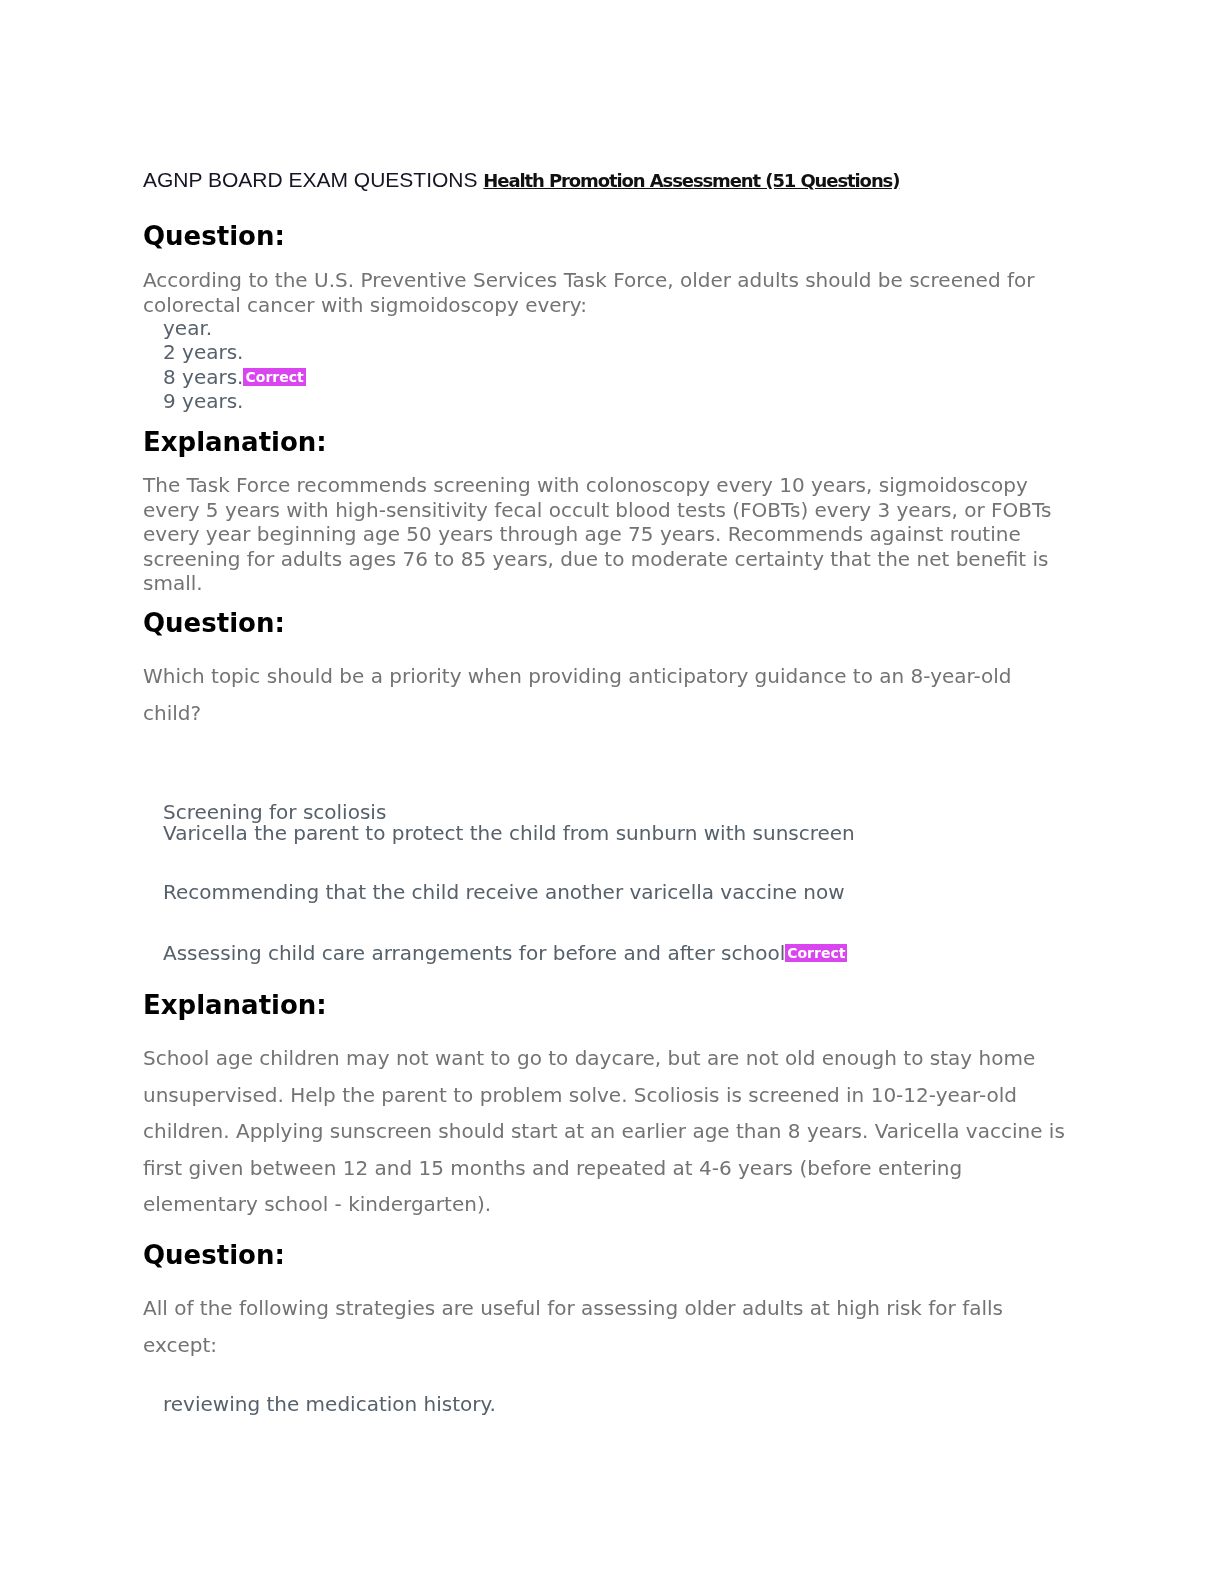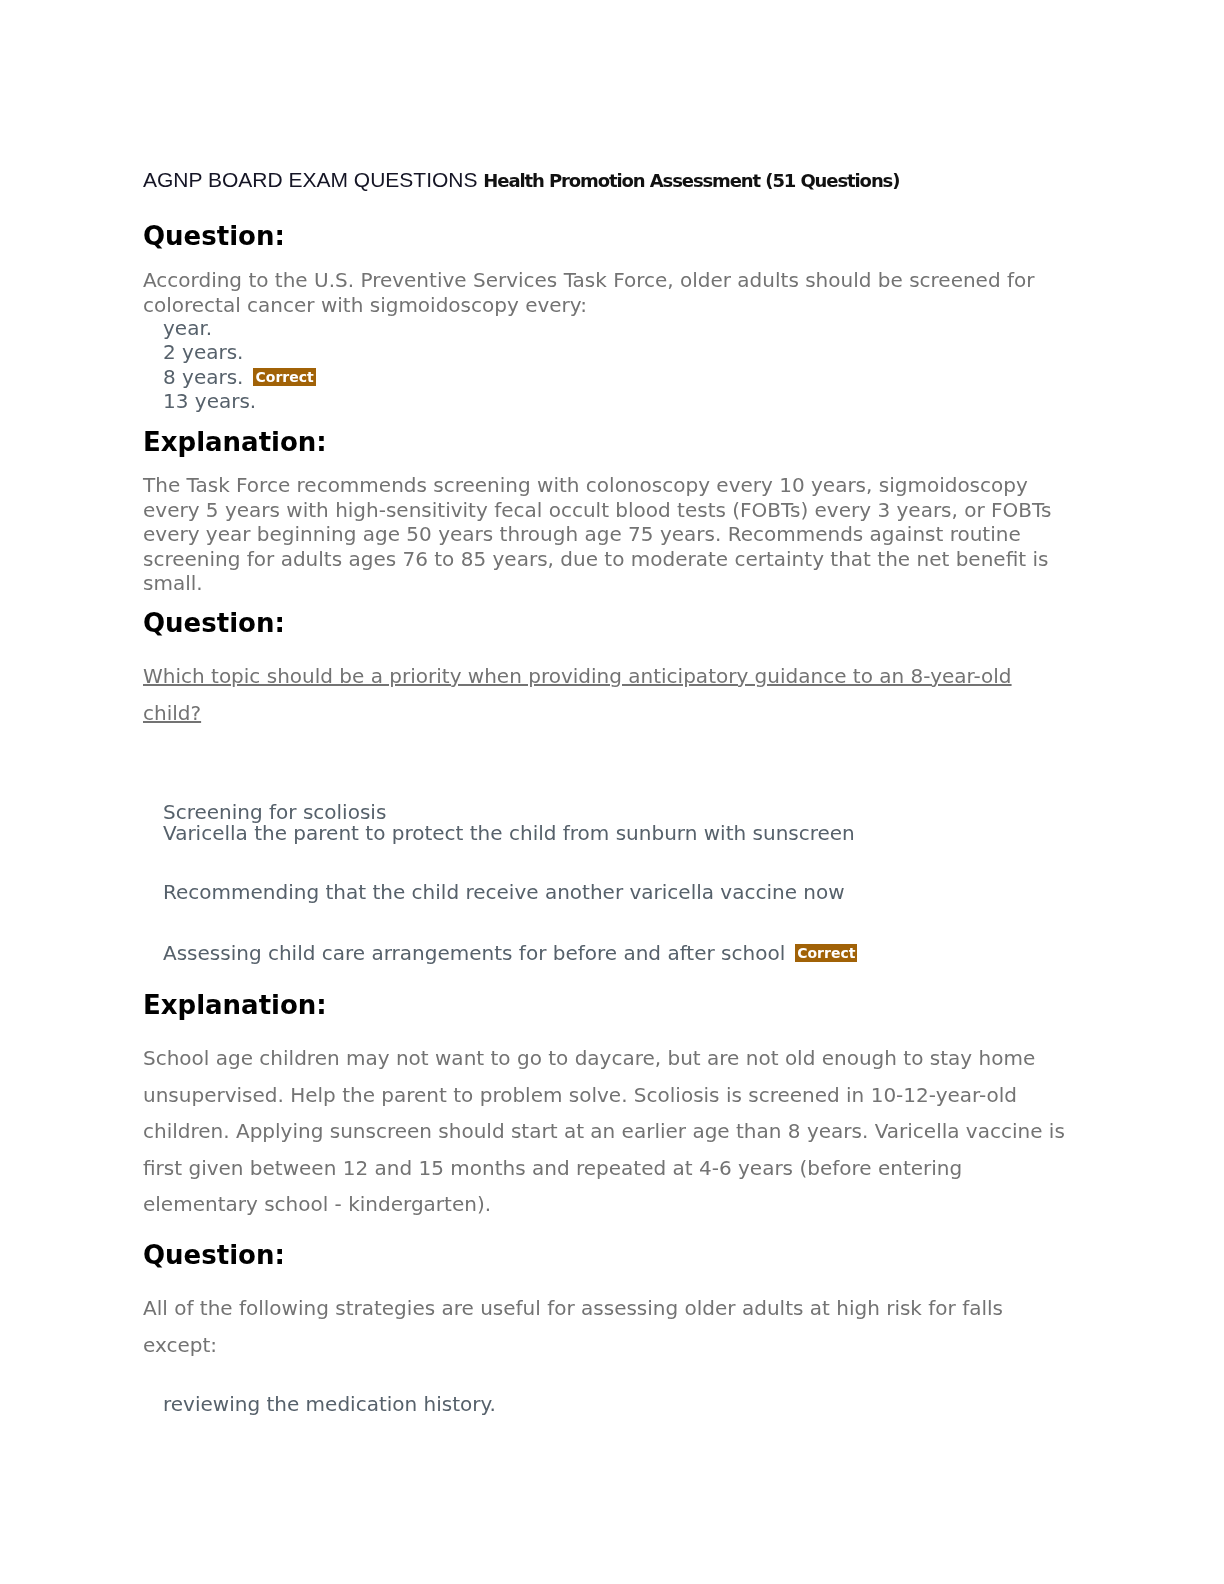--- a/index.html
+++ b/index.html
@@ -4,64 +4,64 @@
 <style>
   html, body { margin: 0; padding: 0; background: #ffffff; }
   body { width: 1224px; height: 1584px; position: relative; overflow: hidden; }
   .page { position: absolute; left: 143px; top: 0; width: 930px; }
   .title {
     position: absolute; top: 168px; left: 0; white-space: nowrap;
     font-family: "Liberation Sans", sans-serif; font-size: 21px; color: #151525;
   }
   .title .sub {
     font-family: "DejaVu Sans", sans-serif; font-weight: bold; font-size: 18px;
-    color: #111; letter-spacing: -1.1px;
+    text-decoration: underline; color: #111; letter-spacing: -1.1px;
   }
   .h {
     position: absolute; left: 0; font-family: "DejaVu Sans", sans-serif;
     font-weight: bold; font-size: 26px; color: #000000; margin: 0;
   }
   .txt {
     position: absolute; left: 0; font-family: "DejaVu Sans", sans-serif;
     font-size: 20px; color: #737373; width: 930px;
   }
   .tight { line-height: 24.5px; }
   .loose { line-height: 36.5px; }
   .opt {
     position: absolute; left: 20px; font-family: "DejaVu Sans", sans-serif;
     font-size: 20px; color: #56616b; white-space: nowrap; line-height: 24px;
   }
   .badge {
-    display: inline-block; background: #a16207; color: #ffffff;
+    display: inline-block; background: #d946ef; color: #ffffff;
     font-family: "DejaVu Sans", sans-serif; font-weight: bold; font-size: 14px;
-    line-height: 18px; padding: 0 2px; margin-left: 10px; vertical-align: 2px; text-align: center;
+    line-height: 18px; padding: 0 2px; vertical-align: 2px; text-align: center;
   }
 </style>
 </head>
 <body>
 
 <div class="page">
 
   <div class="title">
     <span>AGNP BOARD EXAM QUESTIONS</span>
     <span class="sub">Health Promotion Assessment (51 Questions)</span>
   </div>
 
   <h2 class="h" style="top:221px;">Question:</h2>
   <div class="txt tight" style="top:268px; width:900px;">According to the U.S. Preventive Services Task Force, older adults should be screened for colorectal cancer with sigmoidoscopy every:</div>
   <div class="opt" style="top:316px;"><span>year.</span></div>
   <div class="opt" style="top:340px;"><span>2 years.</span></div>
   <div class="opt" style="top:365px;"><span>8 years.</span><span class="badge">Correct</span></div>
-  <div class="opt" style="top:389px;"><span>13 years.</span></div>
+  <div class="opt" style="top:389px;"><span>9 years.</span></div>
 
   <h2 class="h" style="top:427px;">Explanation:</h2>
   <div class="txt tight" style="top:473px;">The Task Force recommends screening with colonoscopy every 10 years, sigmoidoscopy every 5 years with high-sensitivity fecal occult blood tests (FOBTs) every 3 years, or FOBTs every year beginning age 50 years through age 75 years. Recommends against routine screening for adults ages 76 to 85 years, due to moderate certainty that the net benefit is small.</div>
 
   <h2 class="h" style="top:608px;">Question:</h2>
-  <div class="txt loose" style="top:658px;text-decoration:underline;">Which topic should be a priority when providing anticipatory guidance to an 8-year-old child?</div>
+  <div class="txt loose" style="top:658px;">Which topic should be a priority when providing anticipatory guidance to an 8-year-old child?</div>
   <div class="opt" style="top:800px;"><span>Screening for scoliosis</span></div>
   <div class="opt" style="top:821px;"><span>Varicella the parent to protect the child from sunburn with sunscreen</span></div>
   <div class="opt" style="top:880px;"><span>Recommending that the child receive another varicella vaccine now</span></div>
   <div class="opt" style="top:941px;"><span>Assessing child care arrangements for before and after school</span><span class="badge">Correct</span></div>
 
   <h2 class="h" style="top:990px;">Explanation:</h2>
   <div class="txt loose" style="top:1040px;">School age children may not want to go to daycare, but are not old enough to stay home unsupervised. Help the parent to problem solve. Scoliosis is screened in 10-12-year-old children. Applying sunscreen should start at an earlier age than 8 years. Varicella vaccine is first given between 12 and 15 months and repeated at 4-6 years (before entering elementary school - kindergarten).</div>
 
   <h2 class="h" style="top:1240px;">Question:</h2>
   <div class="txt loose" style="top:1290px;">All of the following strategies are useful for assessing older adults at high risk for falls except:</div>

